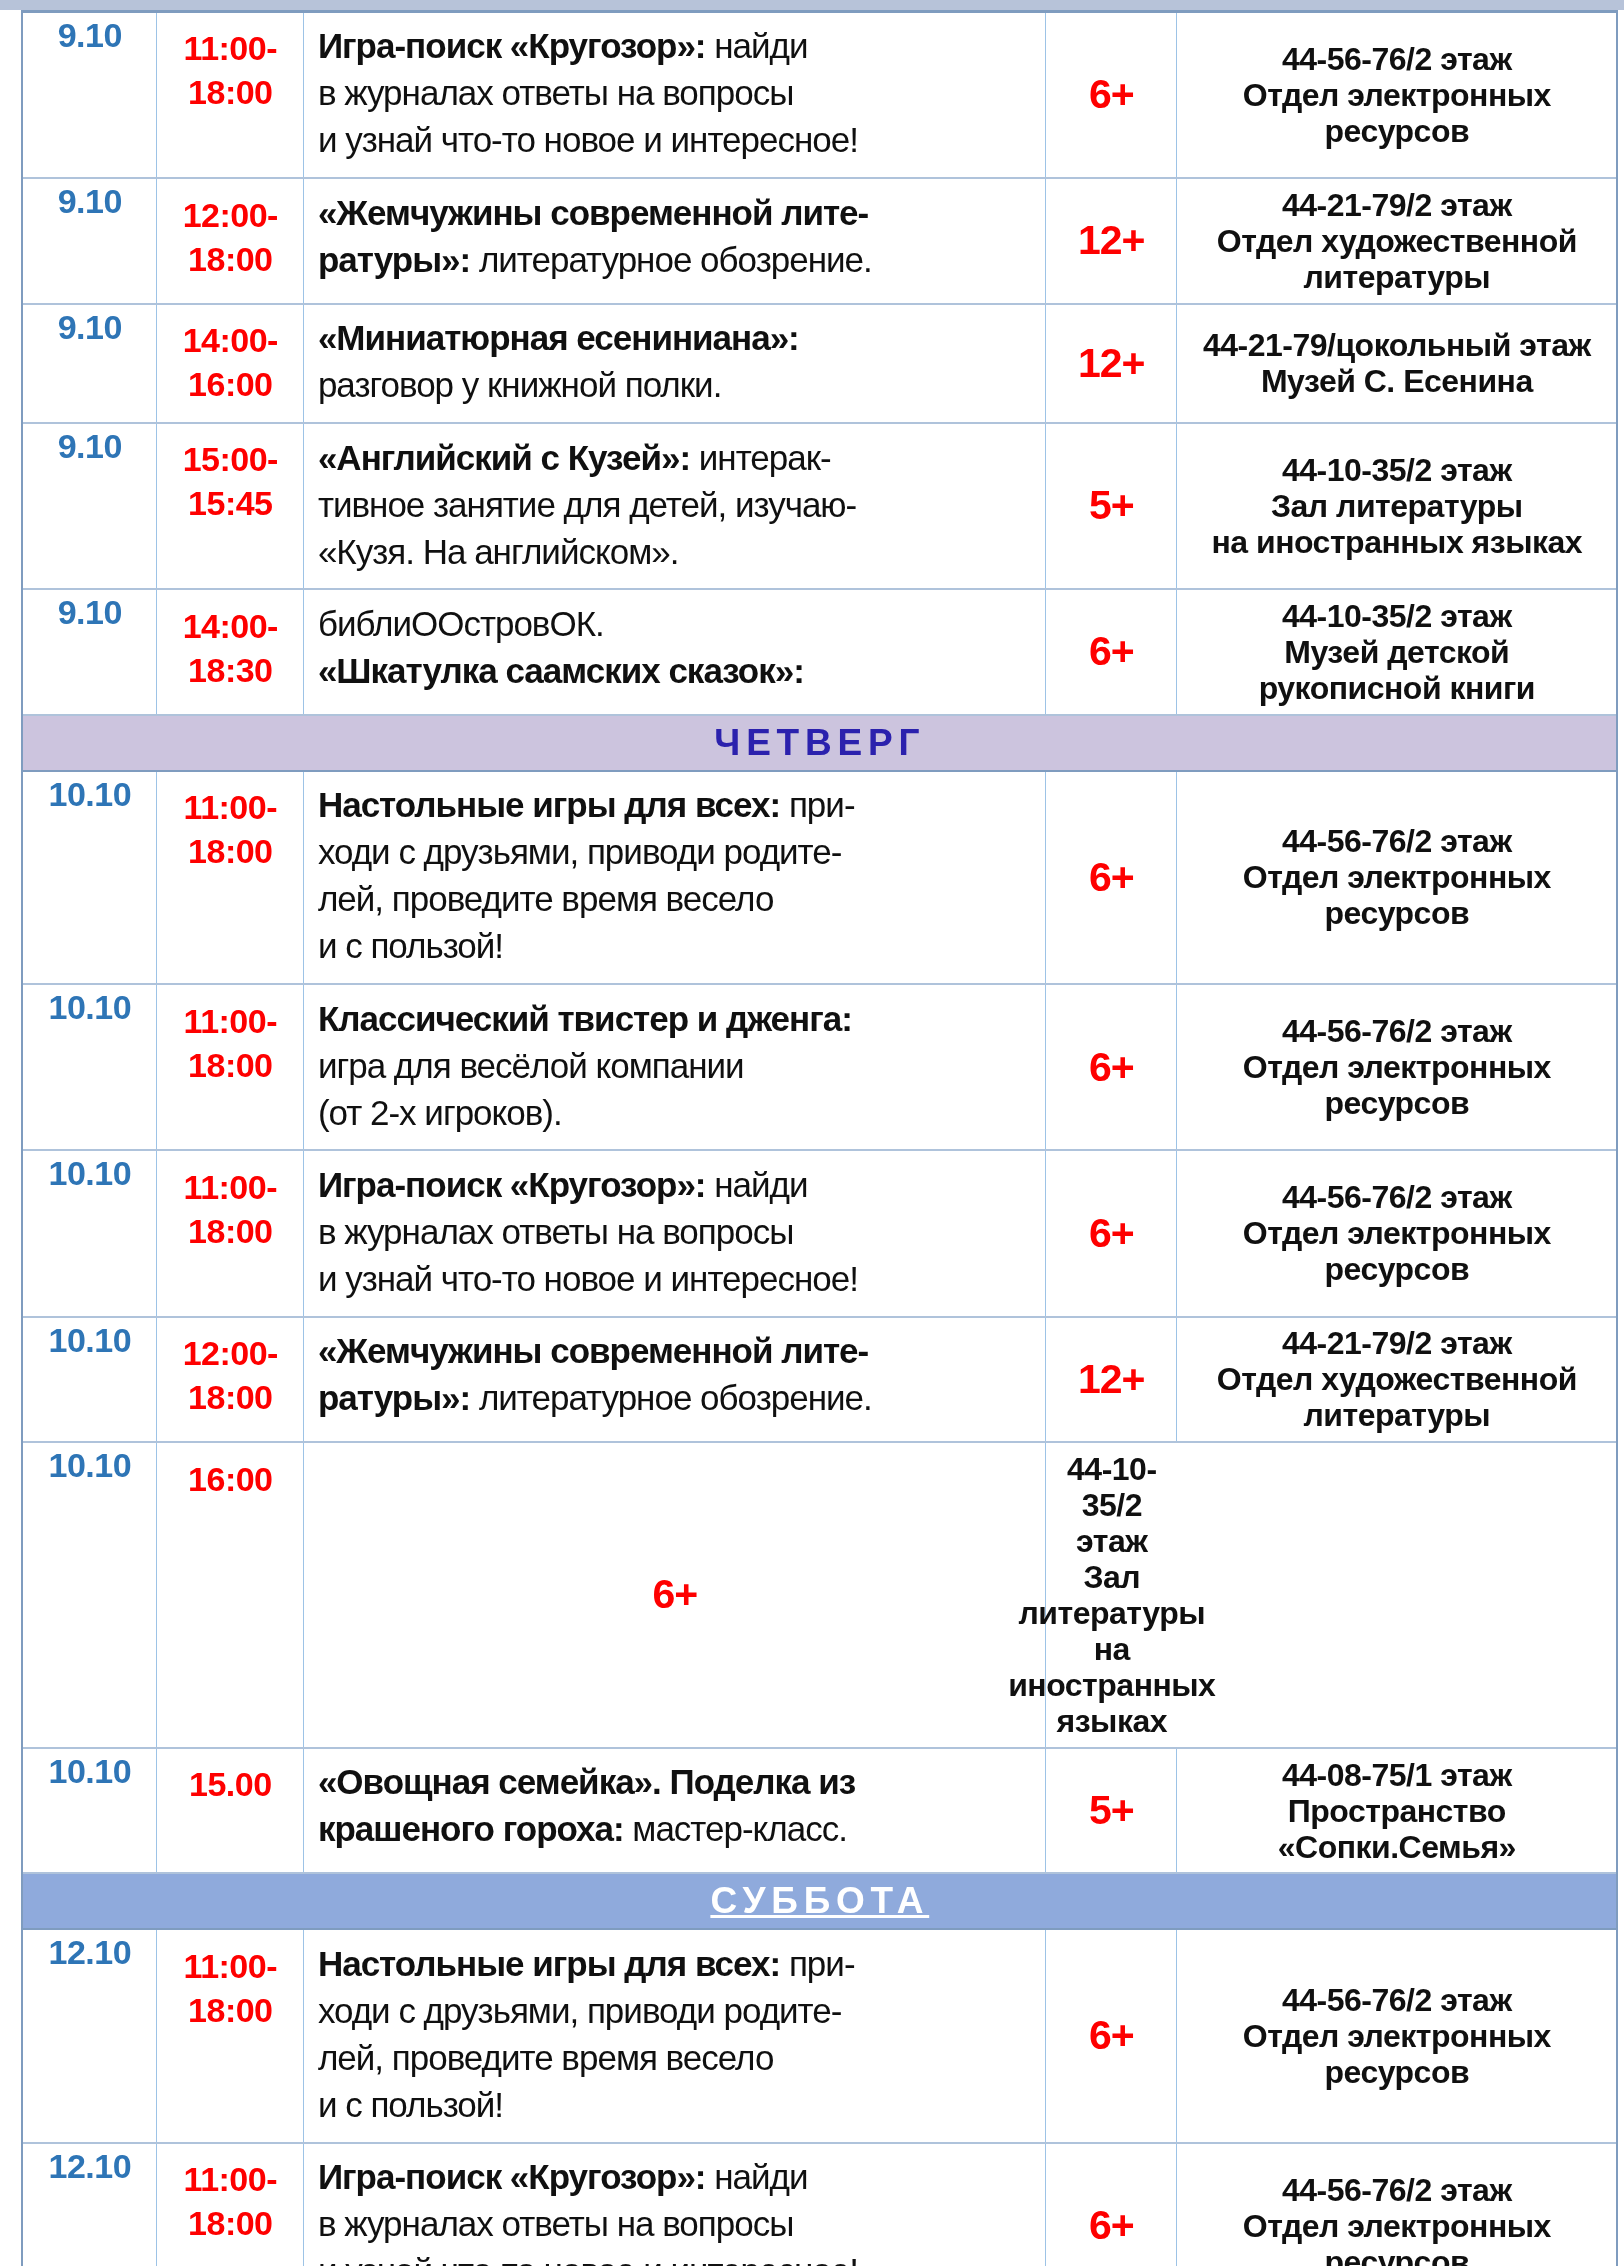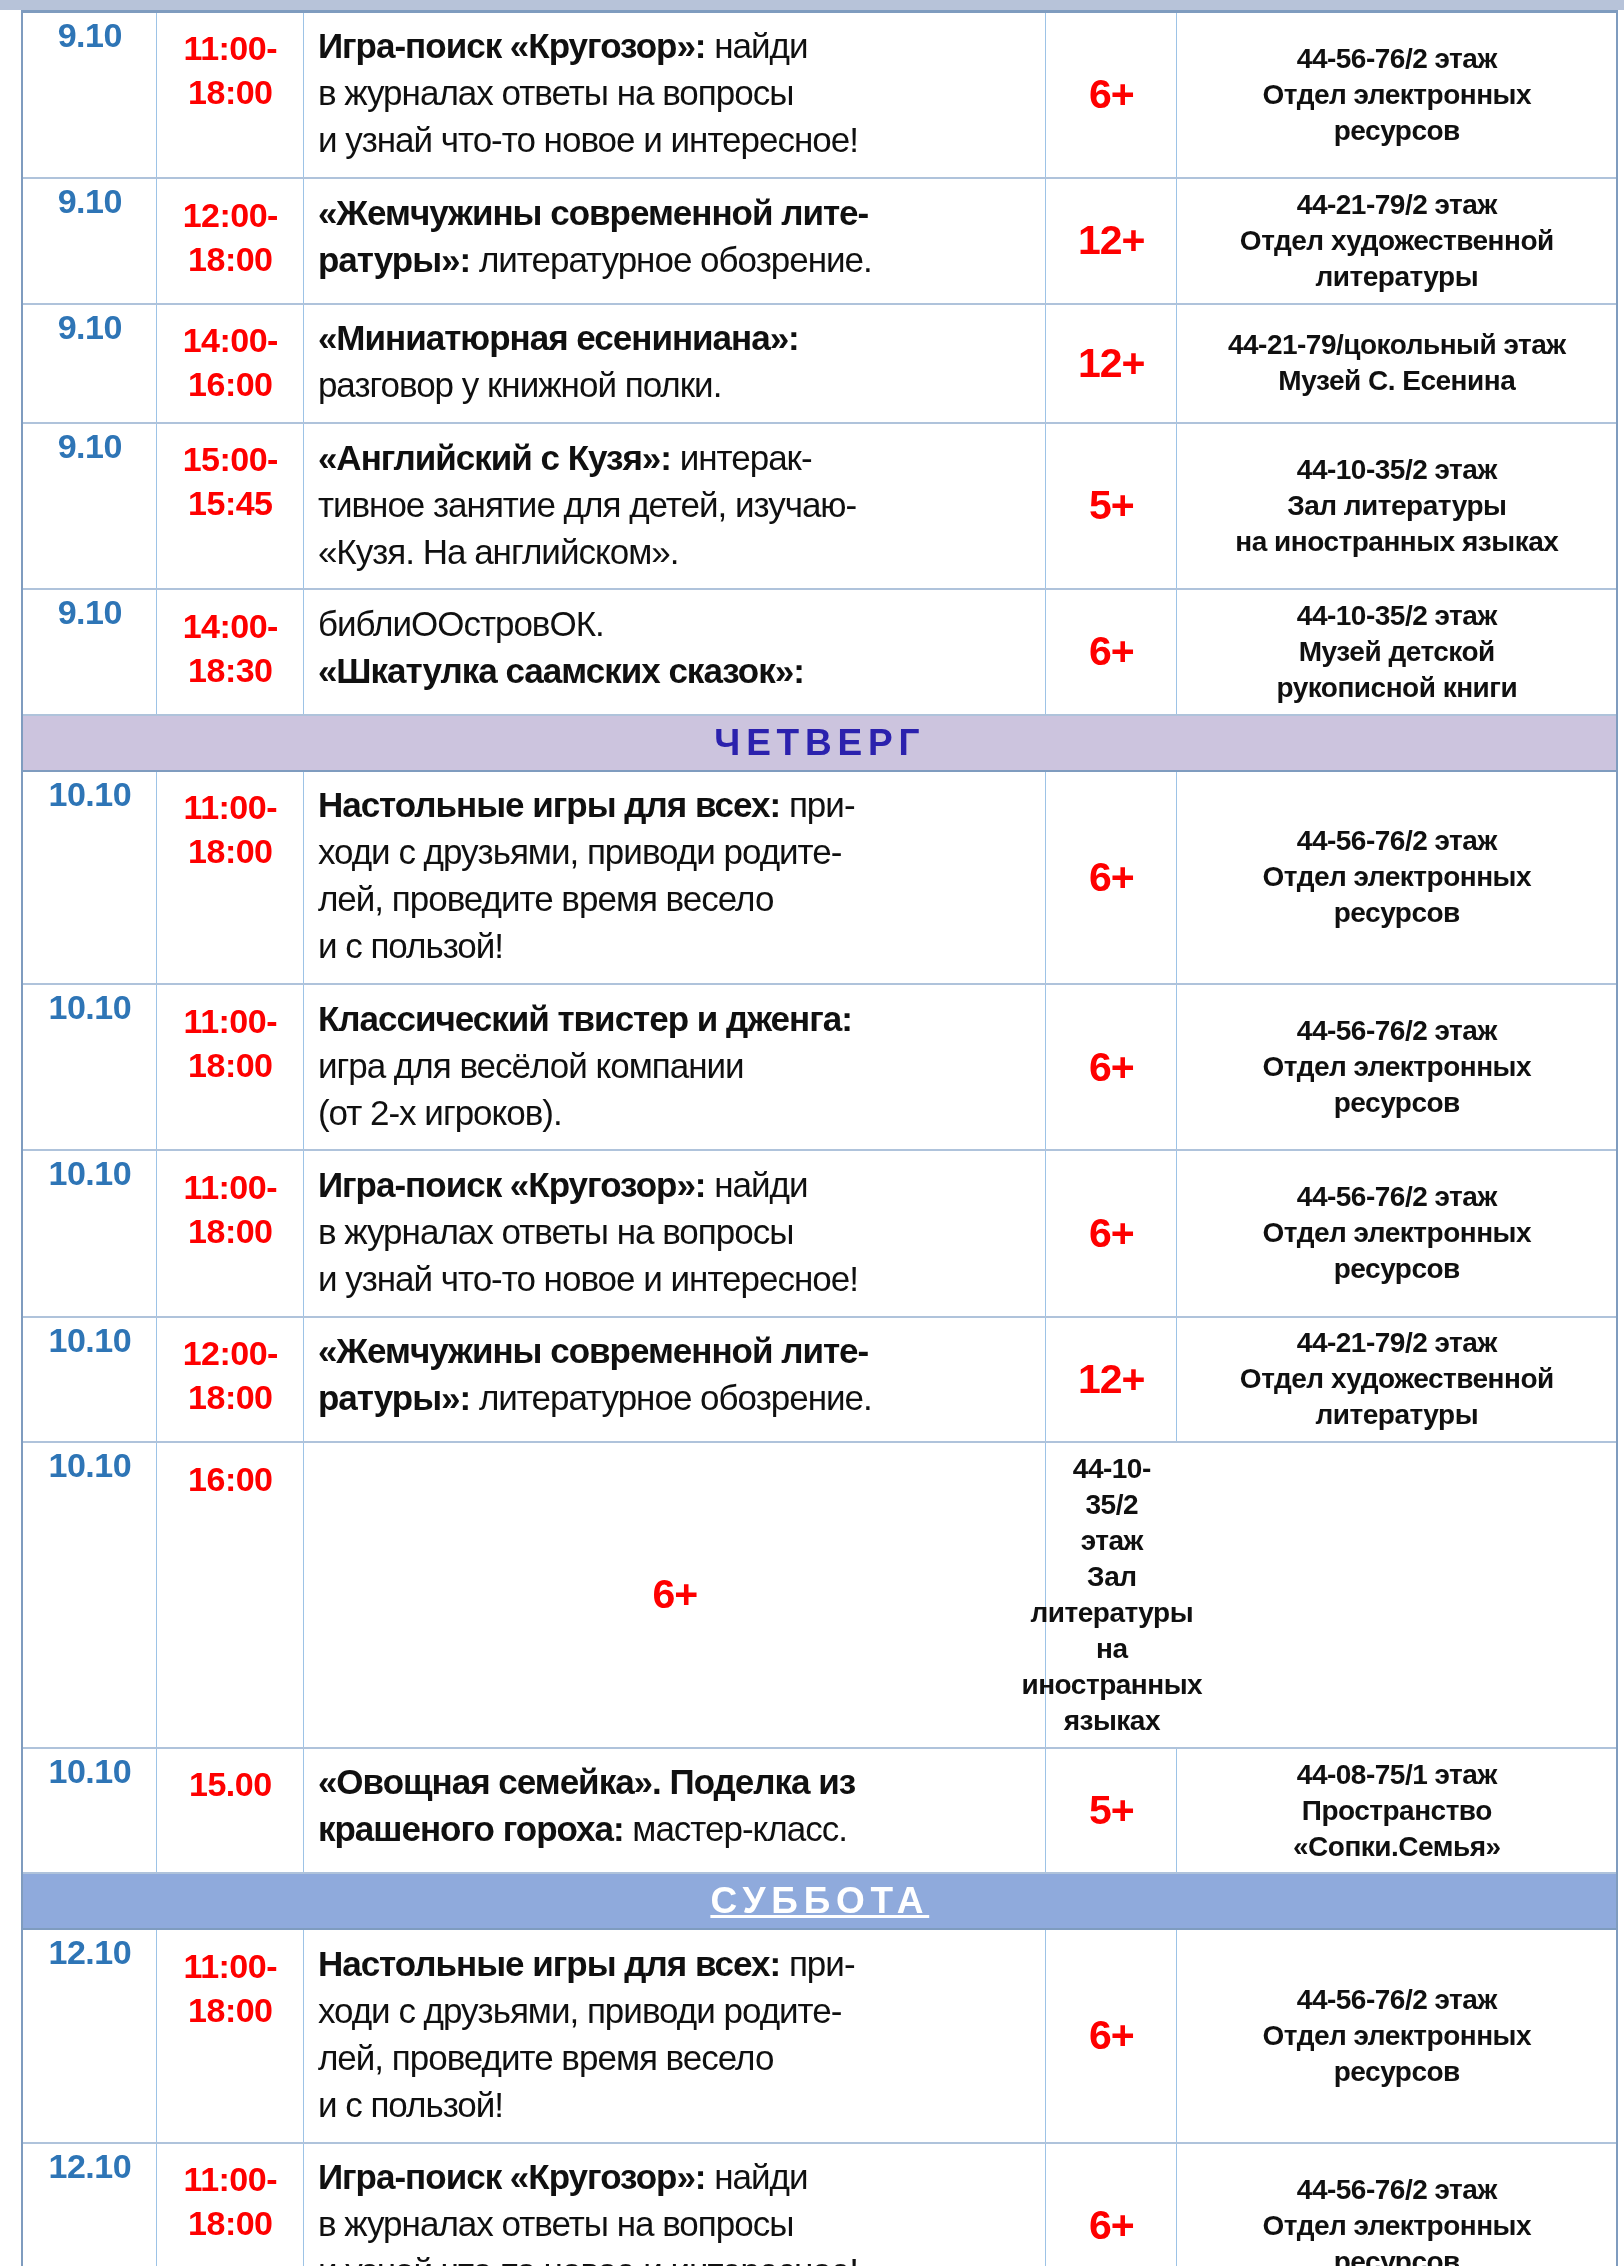--- a/index.html
+++ b/index.html
@@ -56,21 +56,21 @@
     font-size:35px;line-height:47px;letter-spacing:-1px;
   }
   .c-desc .seg-b{font-weight:bold;}
   .c-desc .line{white-space:nowrap;}
   .c-age{
     display:flex;align-items:center;justify-content:center;
     font-weight:bold;color:var(--red);font-size:41px;letter-spacing:-1px;
   }
   .c-loc{
     display:flex;flex-direction:column;align-items:center;justify-content:center;
-    text-align:center;font-weight:bold;font-size:28px;line-height:36px;
+    text-align:center;font-weight:bold;font-size:32px;line-height:36px;
     padding:7.8px 5.8px;letter-spacing:-0.5px;
   }
   .band{
     height:54px;
     display:flex;align-items:center;justify-content:center;
     font-weight:bold;font-size:37px;letter-spacing:5.8px;
     border-bottom:2.9px solid var(--border-outer);
   }
   .band.lavender{background:var(--band-thu-bg);color:var(--band-thu-text);}
   .band.blue{background:var(--band-sat-bg);color:var(--band-sat-text);text-decoration:underline;}
@@ -126,21 +126,21 @@
           <div class="c c-loc">
             <div class="loc-line">44-21-79/цокольный этаж</div>
             <div class="loc-line">Музей С. Есенина</div>
           </div>
         </div>
         <div class="row">
           <div class="c c-date">9.10</div>
           <div class="c c-time">15:00-
 15:45</div>
           <div class="c c-desc">
-            <div class="line"><span class="seg-b">«Английский с Кузя»: </span><span class="seg-r">интерак-</span></div>
+            <div class="line"><span class="seg-b">«Английский с Кузей»: </span><span class="seg-r">интерак-</span></div>
             <div class="line"><span class="seg-r">тивное занятие для детей, изучаю-</span></div>
             <div class="line"><span class="seg-r">«Кузя. На английском».</span></div>
           </div>
           <div class="c c-age">5+</div>
           <div class="c c-loc">
             <div class="loc-line">44-10-35/2 этаж</div>
             <div class="loc-line">Зал литературы</div>
             <div class="loc-line">на иностранных языках</div>
           </div>
         </div>

